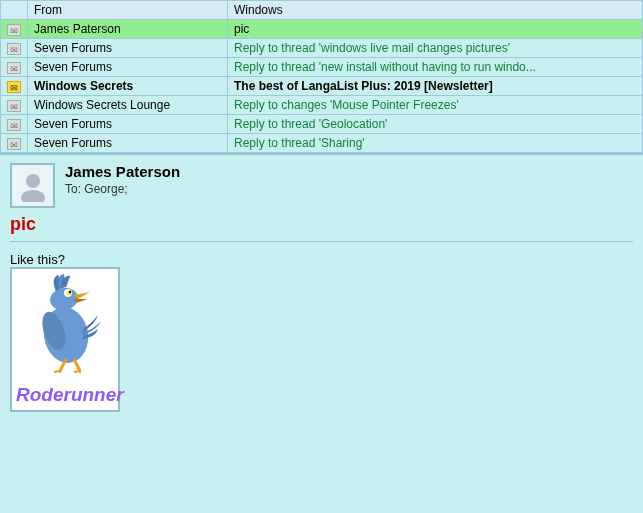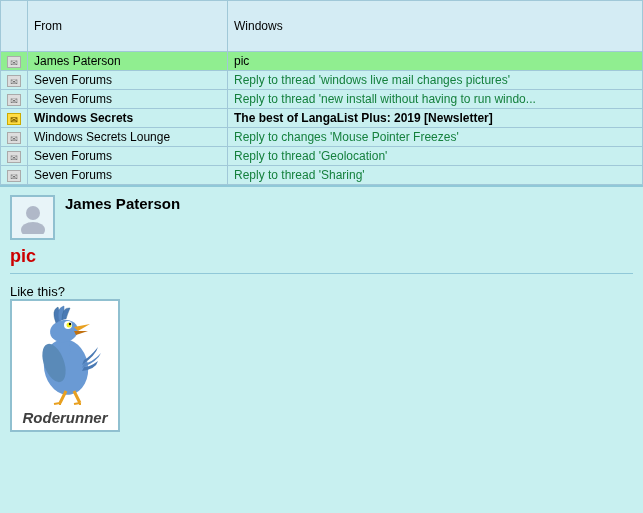--- a/index.html
+++ b/index.html
@@ -18,21 +18,21 @@
       border-collapse: collapse;
       background: #c8f0f0;
     }
 
     .email-list thead tr {
       background: #c8e8f0;
     }
 
     .email-list th {
       border: 1px solid #a0c8d8;
-      padding: 18px 6px;
+      padding: 2px 6px;
       text-align: left;
       font-weight: normal;
       font-size: 12px;
       color: #000;
       background: #d4ecf4;
     }
 
     .email-list th.col-flag {
       width: 20px;
     }
@@ -155,25 +155,25 @@
     }
 
     .roadrunner-img {
       width: 90px;
       height: 100px;
       position: relative;
       overflow: hidden;
     }
 
     .roadrunner-label {
-      font-size: 15px;
-      color: #404040;
+      font-size: 19px;
+      color: #8b5cf6;
       font-style: italic;
       font-weight: bold;
-      margin-top: 4px;
+      margin-top: 11px;
     }
 
     
   </style>
 </head>
 <body>
 
 <table class="email-list">
   <thead>
     <tr>
@@ -224,20 +224,23 @@
 <div class="email-detail">
   <div class="email-header">
     <div class="avatar">
       <svg viewBox="0 0 32 32" xmlns="http://www.w3.org/2000/svg">
         <circle cx="16" cy="11" r="7" fill="#b0b8c8"></circle>
         <ellipse cx="16" cy="28" rx="12" ry="8" fill="#b0b8c8"></ellipse>
       </svg>
     </div>
     <div class="sender-info">
       <span class="sender-name">James Paterson</span>
+      <span class="sender-to">
+        <span>To: </span><span>George;</span>
+      </span>
     </div>
   </div>
   <div class="email-subject-display">pic</div>
   <div class="email-body">Like this?</div>
   <div class="image-container">
     <div class="roadrunner-img">
       <svg viewBox="0 0 90 100" xmlns="http://www.w3.org/2000/svg" width="90" height="100">
 
         <ellipse cx="50" cy="62" rx="22" ry="28" fill="#6a9ad4" transform="rotate(-10,50,62)"></ellipse>
 

